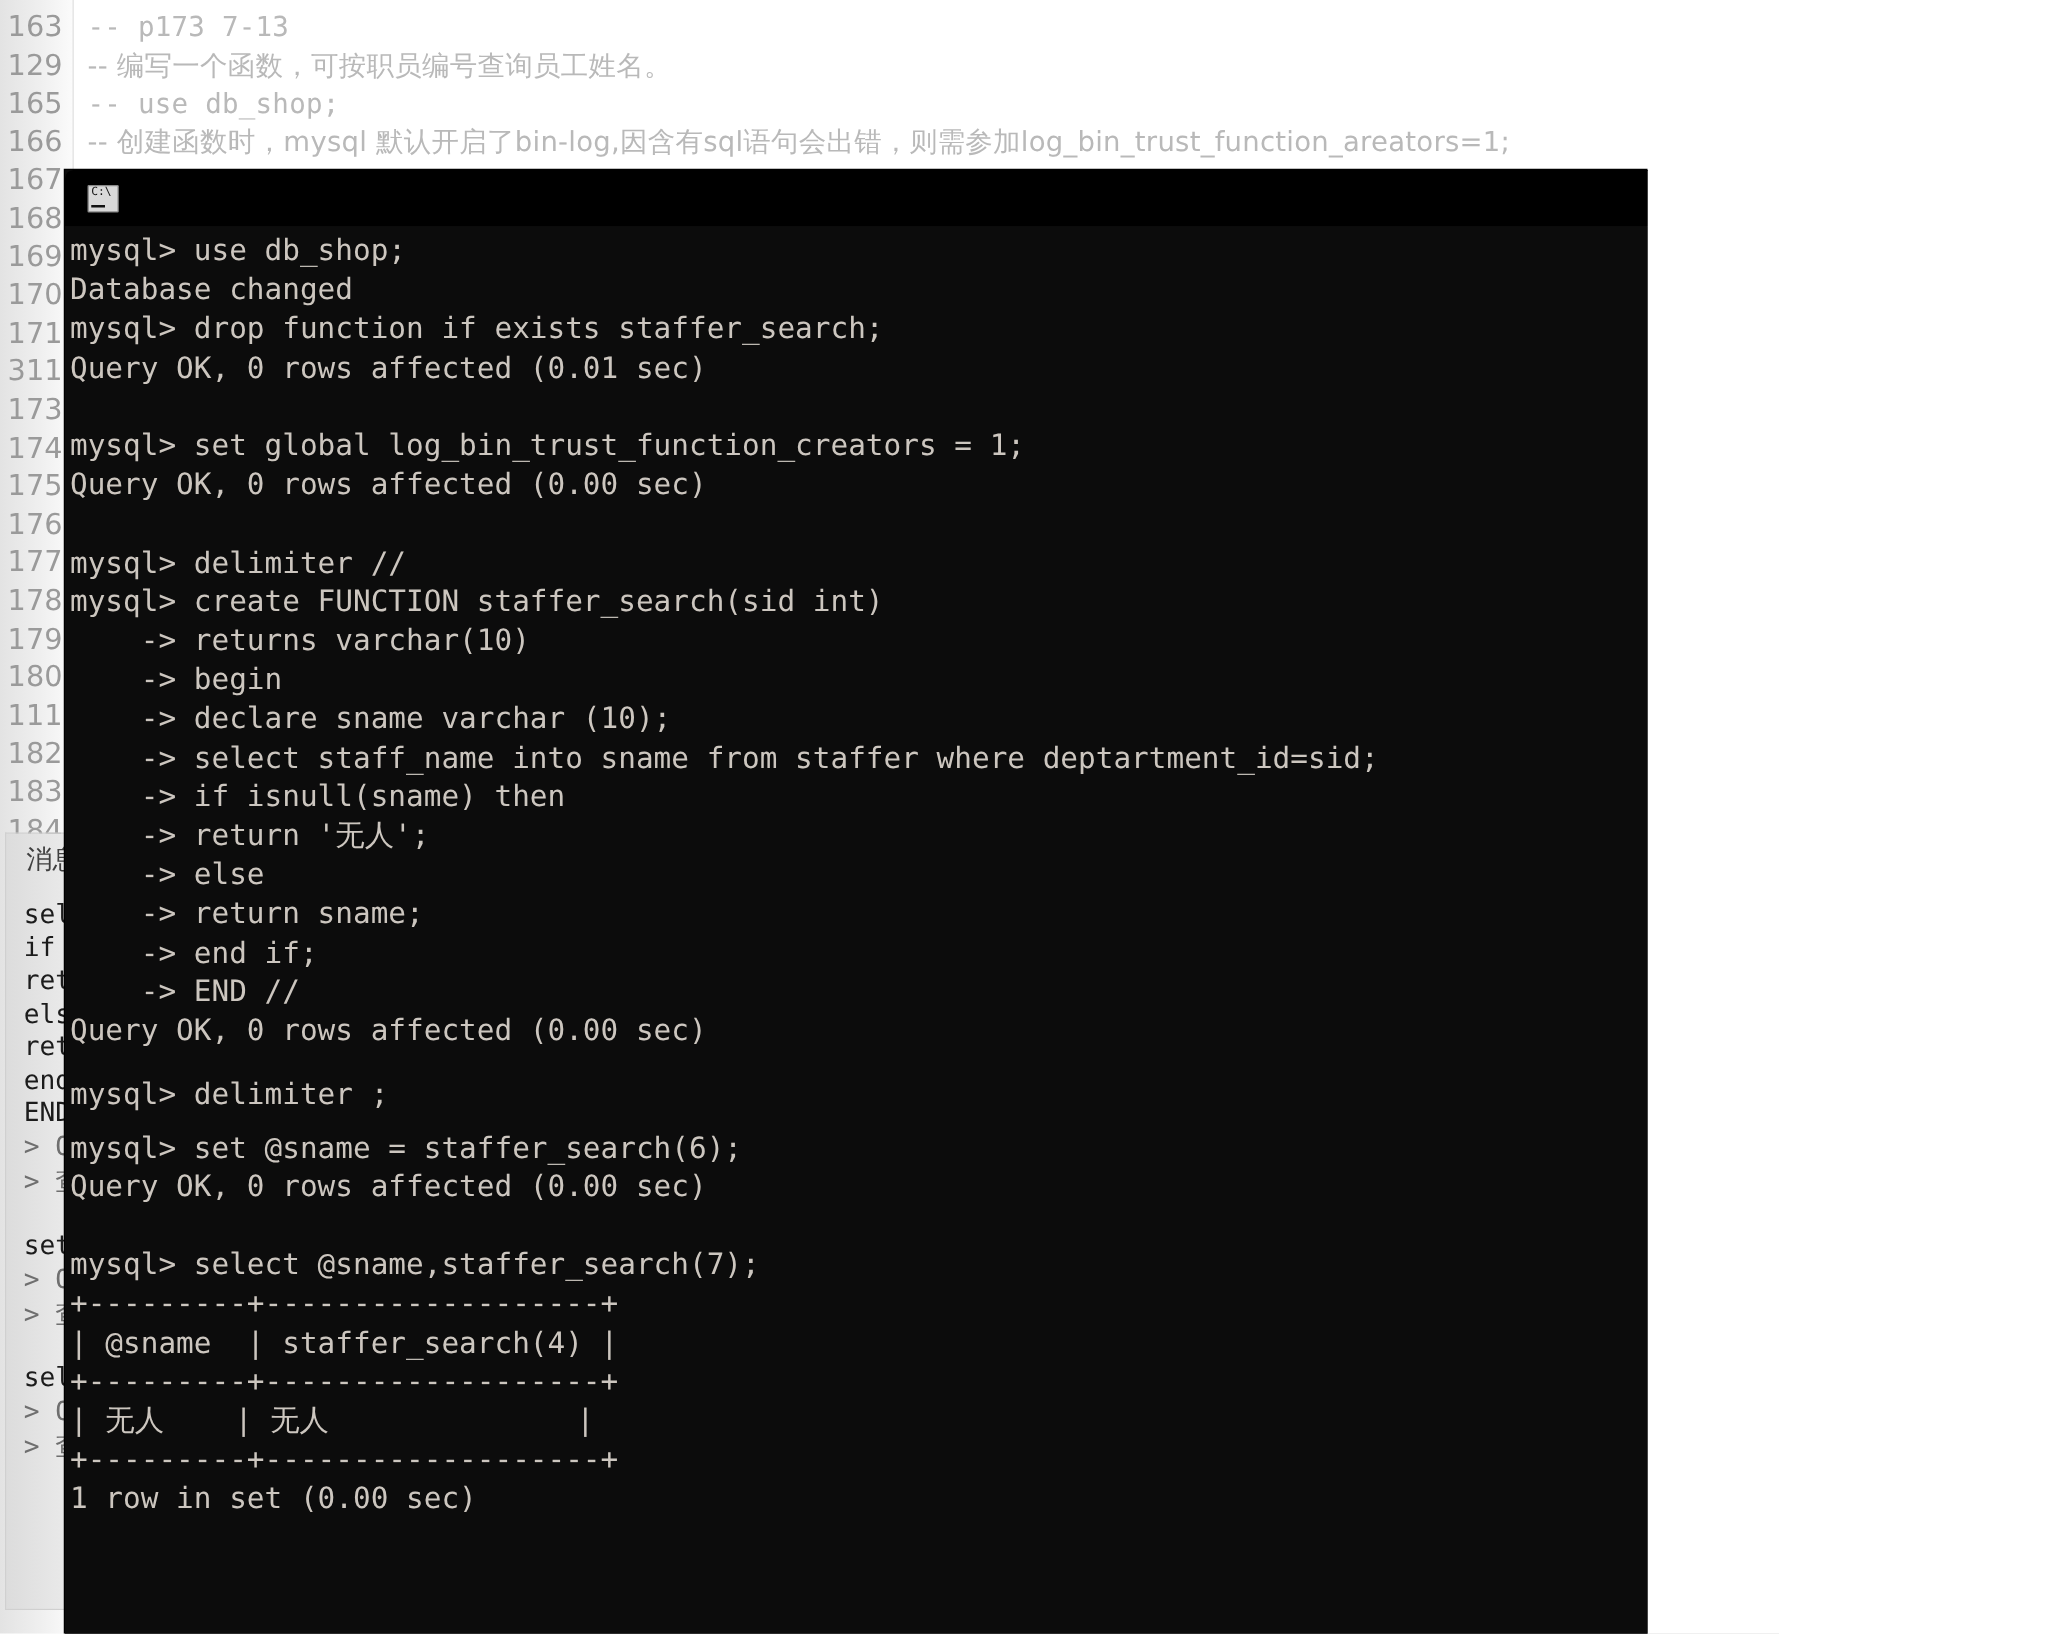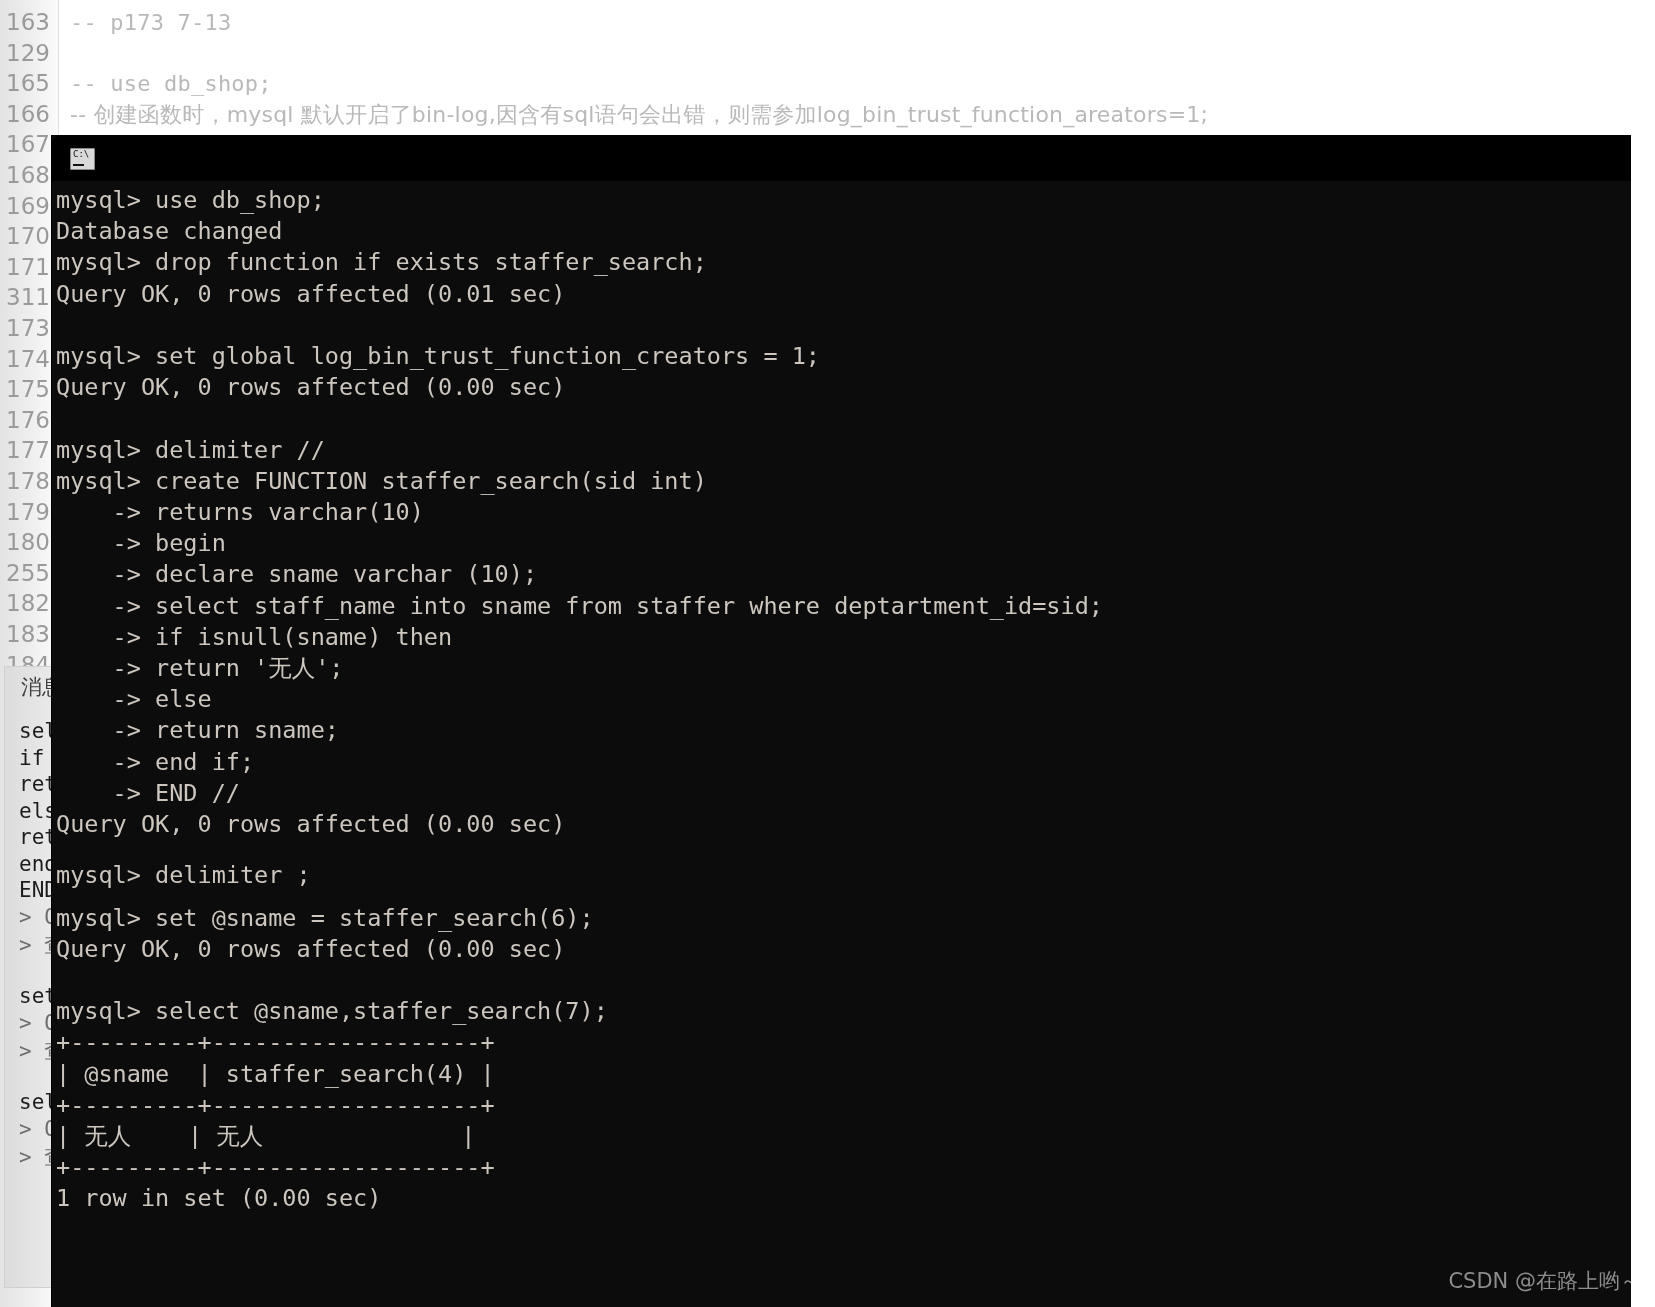--- a/index.html
+++ b/index.html
@@ -2,21 +2,21 @@
 <html><head>
 <meta charset="utf-8">
 <style>
   html, body {
     margin: 0;
     padding: 0;
     background: #ffffff;
   }
   #screen {
     position: relative;
-    width: 1631px;
+    width: 1318px;
     height: 1307px;
     overflow: hidden;
     background: #ffffff;
     font-family: "Liberation Sans", sans-serif;
   }
 
   
   #editor {
     position: absolute;
     left: 0; top: 0;
@@ -185,20 +185,21 @@
 
   <div id="editor">
     <div id="editor-gutter"></div>
     <div id="editor-lines">
         <div class="ed-line" style="top: 7px;">
           <span class="ed-num">163</span>
           <span class="ed-txt">-- p173 7-13</span>
         </div>
         <div class="ed-line" style="top: 37.6px;">
           <span class="ed-num">129</span>
+          <span class="ed-txt cjk">-- 编写一个函数，可按职员编号查询员工姓名。</span>
         </div>
         <div class="ed-line" style="top: 68.2px;">
           <span class="ed-num">165</span>
           <span class="ed-txt">-- use db_shop;</span>
         </div>
         <div class="ed-line" style="top: 98.8px;">
           <span class="ed-num">166</span>
           <span class="ed-txt cjk">-- 创建函数时，mysql 默认开启了bin-log,因含有sql语句会出错，则需参加log_bin_trust_function_areators=1;</span>
         </div>
         <div class="ed-line" style="top: 129.4px;">
@@ -251,21 +252,21 @@
         </div>
         <div class="ed-line" style="top: 496.6px;">
           <span class="ed-num">179</span>
           <span class="ed-txt"></span>
         </div>
         <div class="ed-line" style="top: 527.2px;">
           <span class="ed-num">180</span>
           <span class="ed-txt"></span>
         </div>
         <div class="ed-line" style="top: 557.8px;">
-          <span class="ed-num">255</span>
+          <span class="ed-num">111</span>
           <span class="ed-txt"></span>
         </div>
         <div class="ed-line" style="top: 588.4px;">
           <span class="ed-num">182</span>
           <span class="ed-txt"></span>
         </div>
         <div class="ed-line" style="top: 619px;">
           <span class="ed-num">183</span>
           <span class="ed-txt"></span>
         </div>

